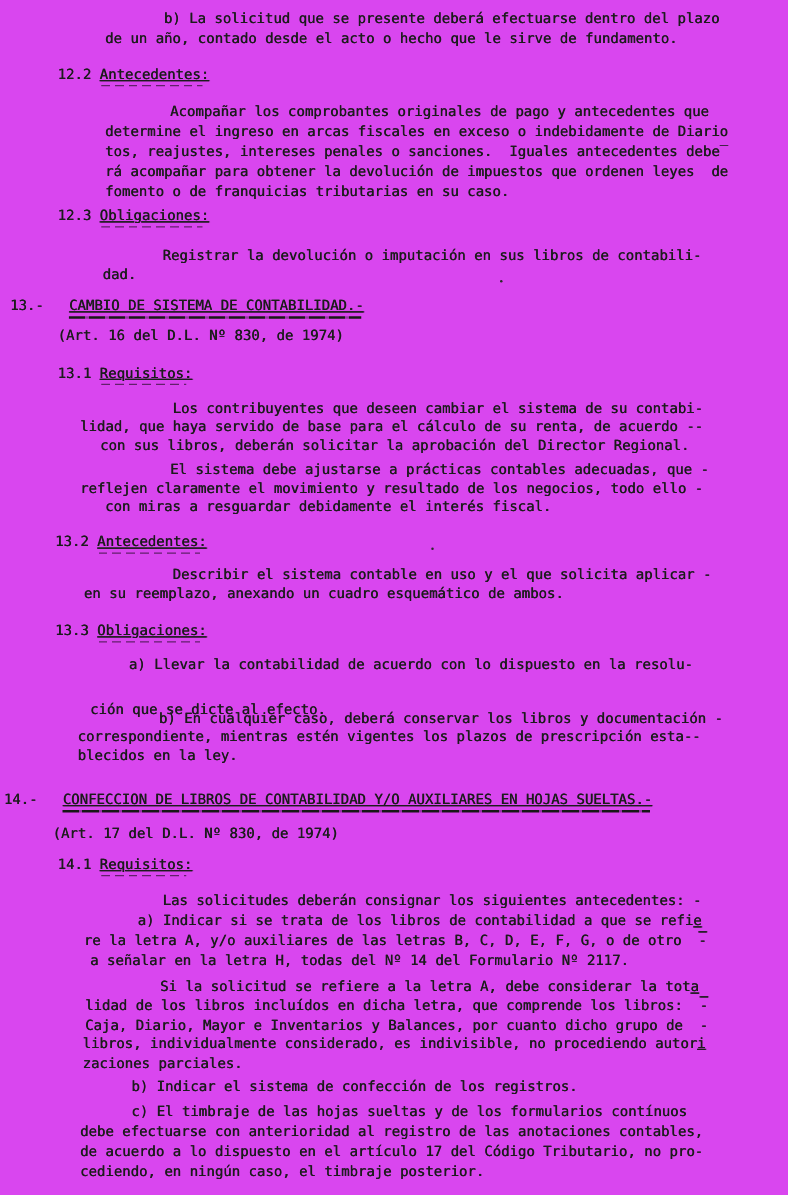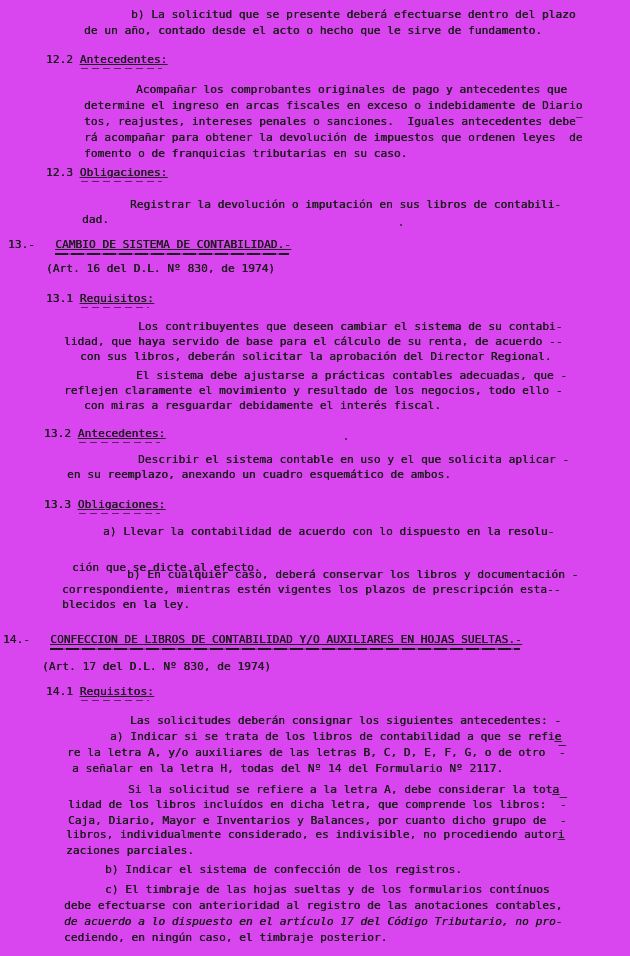--- a/index.html
+++ b/index.html
@@ -90,15 +90,15 @@
     <div class="line" style="left: 67px; top: 746px;"><span>re la letra A, y/o auxiliares de las letras B, C, D, E, F, G, o de otro  </span><span class="ovl">-</span></div>
     <div class="line" style="left: 72px; top: 762px;"><span>a señalar en la letra H, todas del Nº 14 del Formulario Nº 2117.</span></div>
     <div class="line" style="left: 128px; top: 783px;"><span>Si la solicitud se refiere a la letra A, debe considerar la tot</span><span class="ul">a</span></div>
     <div class="line" style="left: 68px; top: 798px;"><span>lidad de los libros incluídos en dicha letra, que comprende los libros:  </span><span class="ovl">-</span></div>
     <div class="line" style="left: 68px; top: 814px;"><span>Caja, Diario, Mayor e Inventarios y Balances, por cuanto dicho grupo de  -</span></div>
     <div class="line" style="left: 66px; top: 828px;"><span>libros, individualmente considerado, es indivisible, no procediendo autor</span><span class="ul">i</span></div>
     <div class="line" style="left: 66px; top: 844px;"><span>zaciones parciales.</span></div>
     <div class="line" style="left: 105px; top: 863px;"><span>b) Indicar el sistema de confección de los registros.</span></div>
     <div class="line" style="left: 105px; top: 883px;"><span>c) El timbraje de las hojas sueltas y de los formularios contínuos</span></div>
     <div class="line" style="left: 64px; top: 899px;"><span>debe efectuarse con anterioridad al registro de las anotaciones contables,</span></div>
-    <div class="line" style="left: 64px; top: 915px; font-style: italic;"><span>de acuerdo a lo dispuesto en el artículo 17 del Código Tributario, no pro-</span></div>
+    <div class="line" style="left: 64px; top: 915px;"><span>de acuerdo a lo dispuesto en el artículo 17 del Código Tributario, no pro-</span></div>
     <div class="line" style="left: 64px; top: 931px;"><span>cediendo, en ningún caso, el timbraje posterior.</span></div>
   </div>
 
 </body></html>

